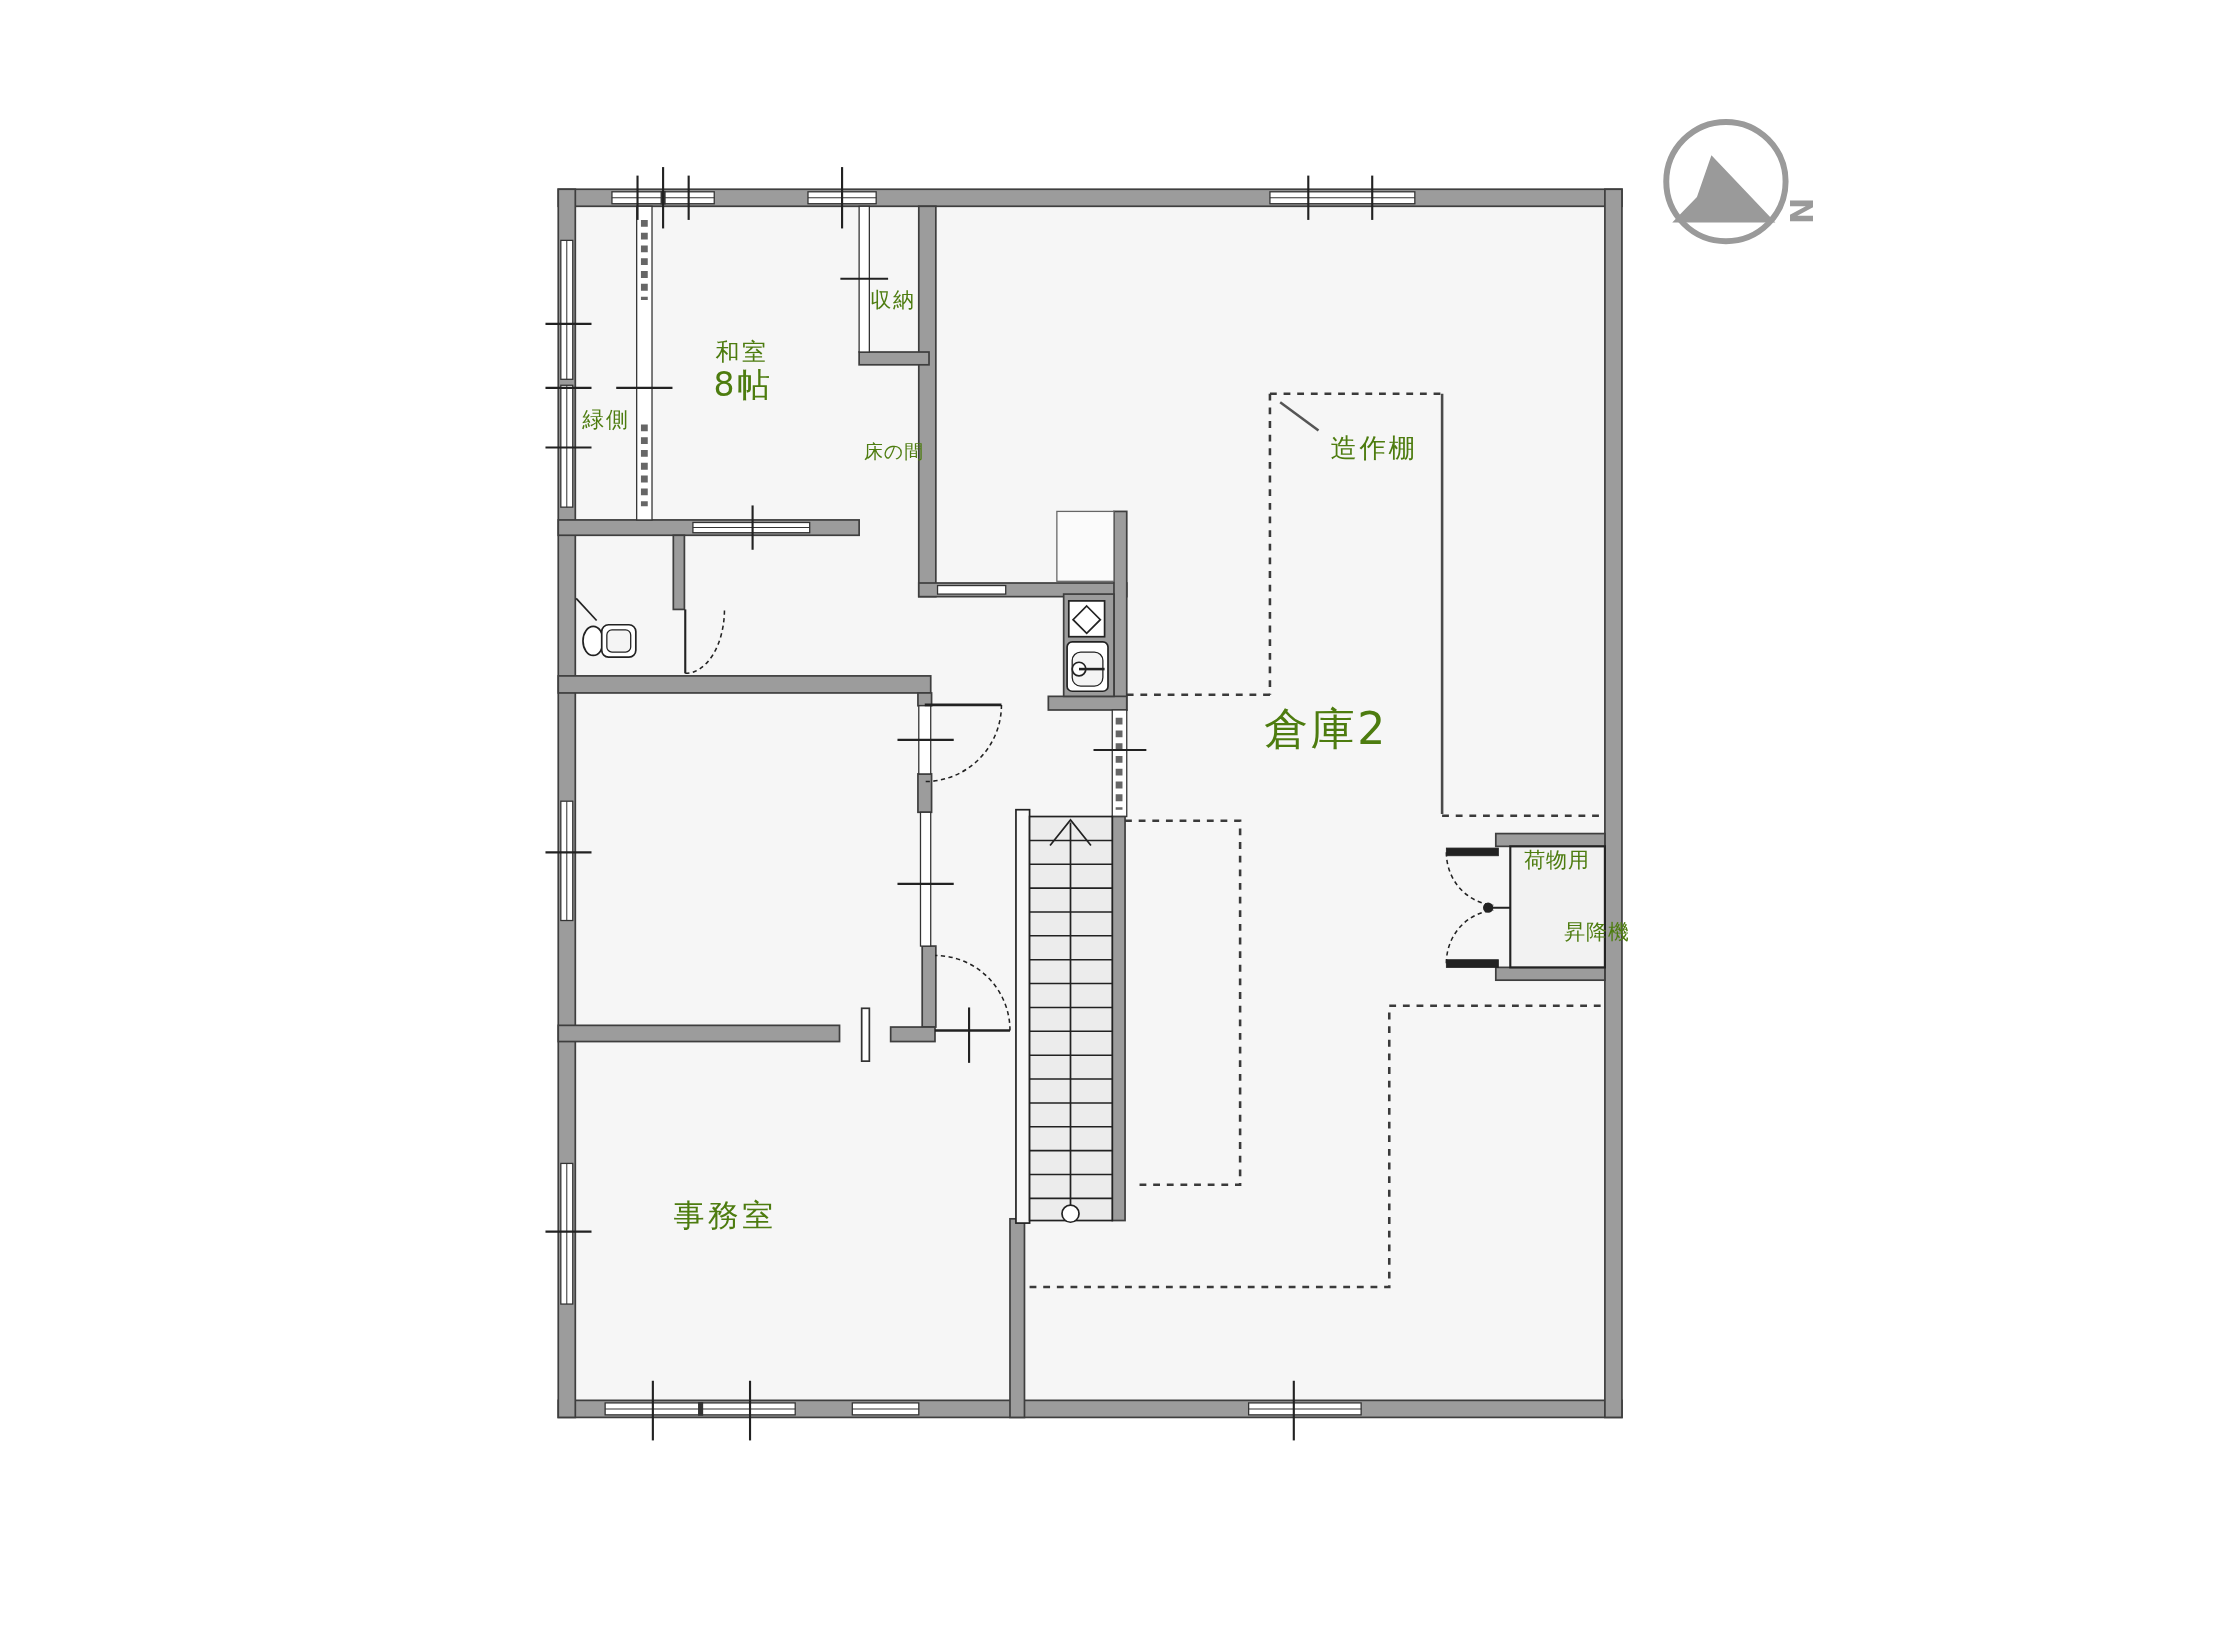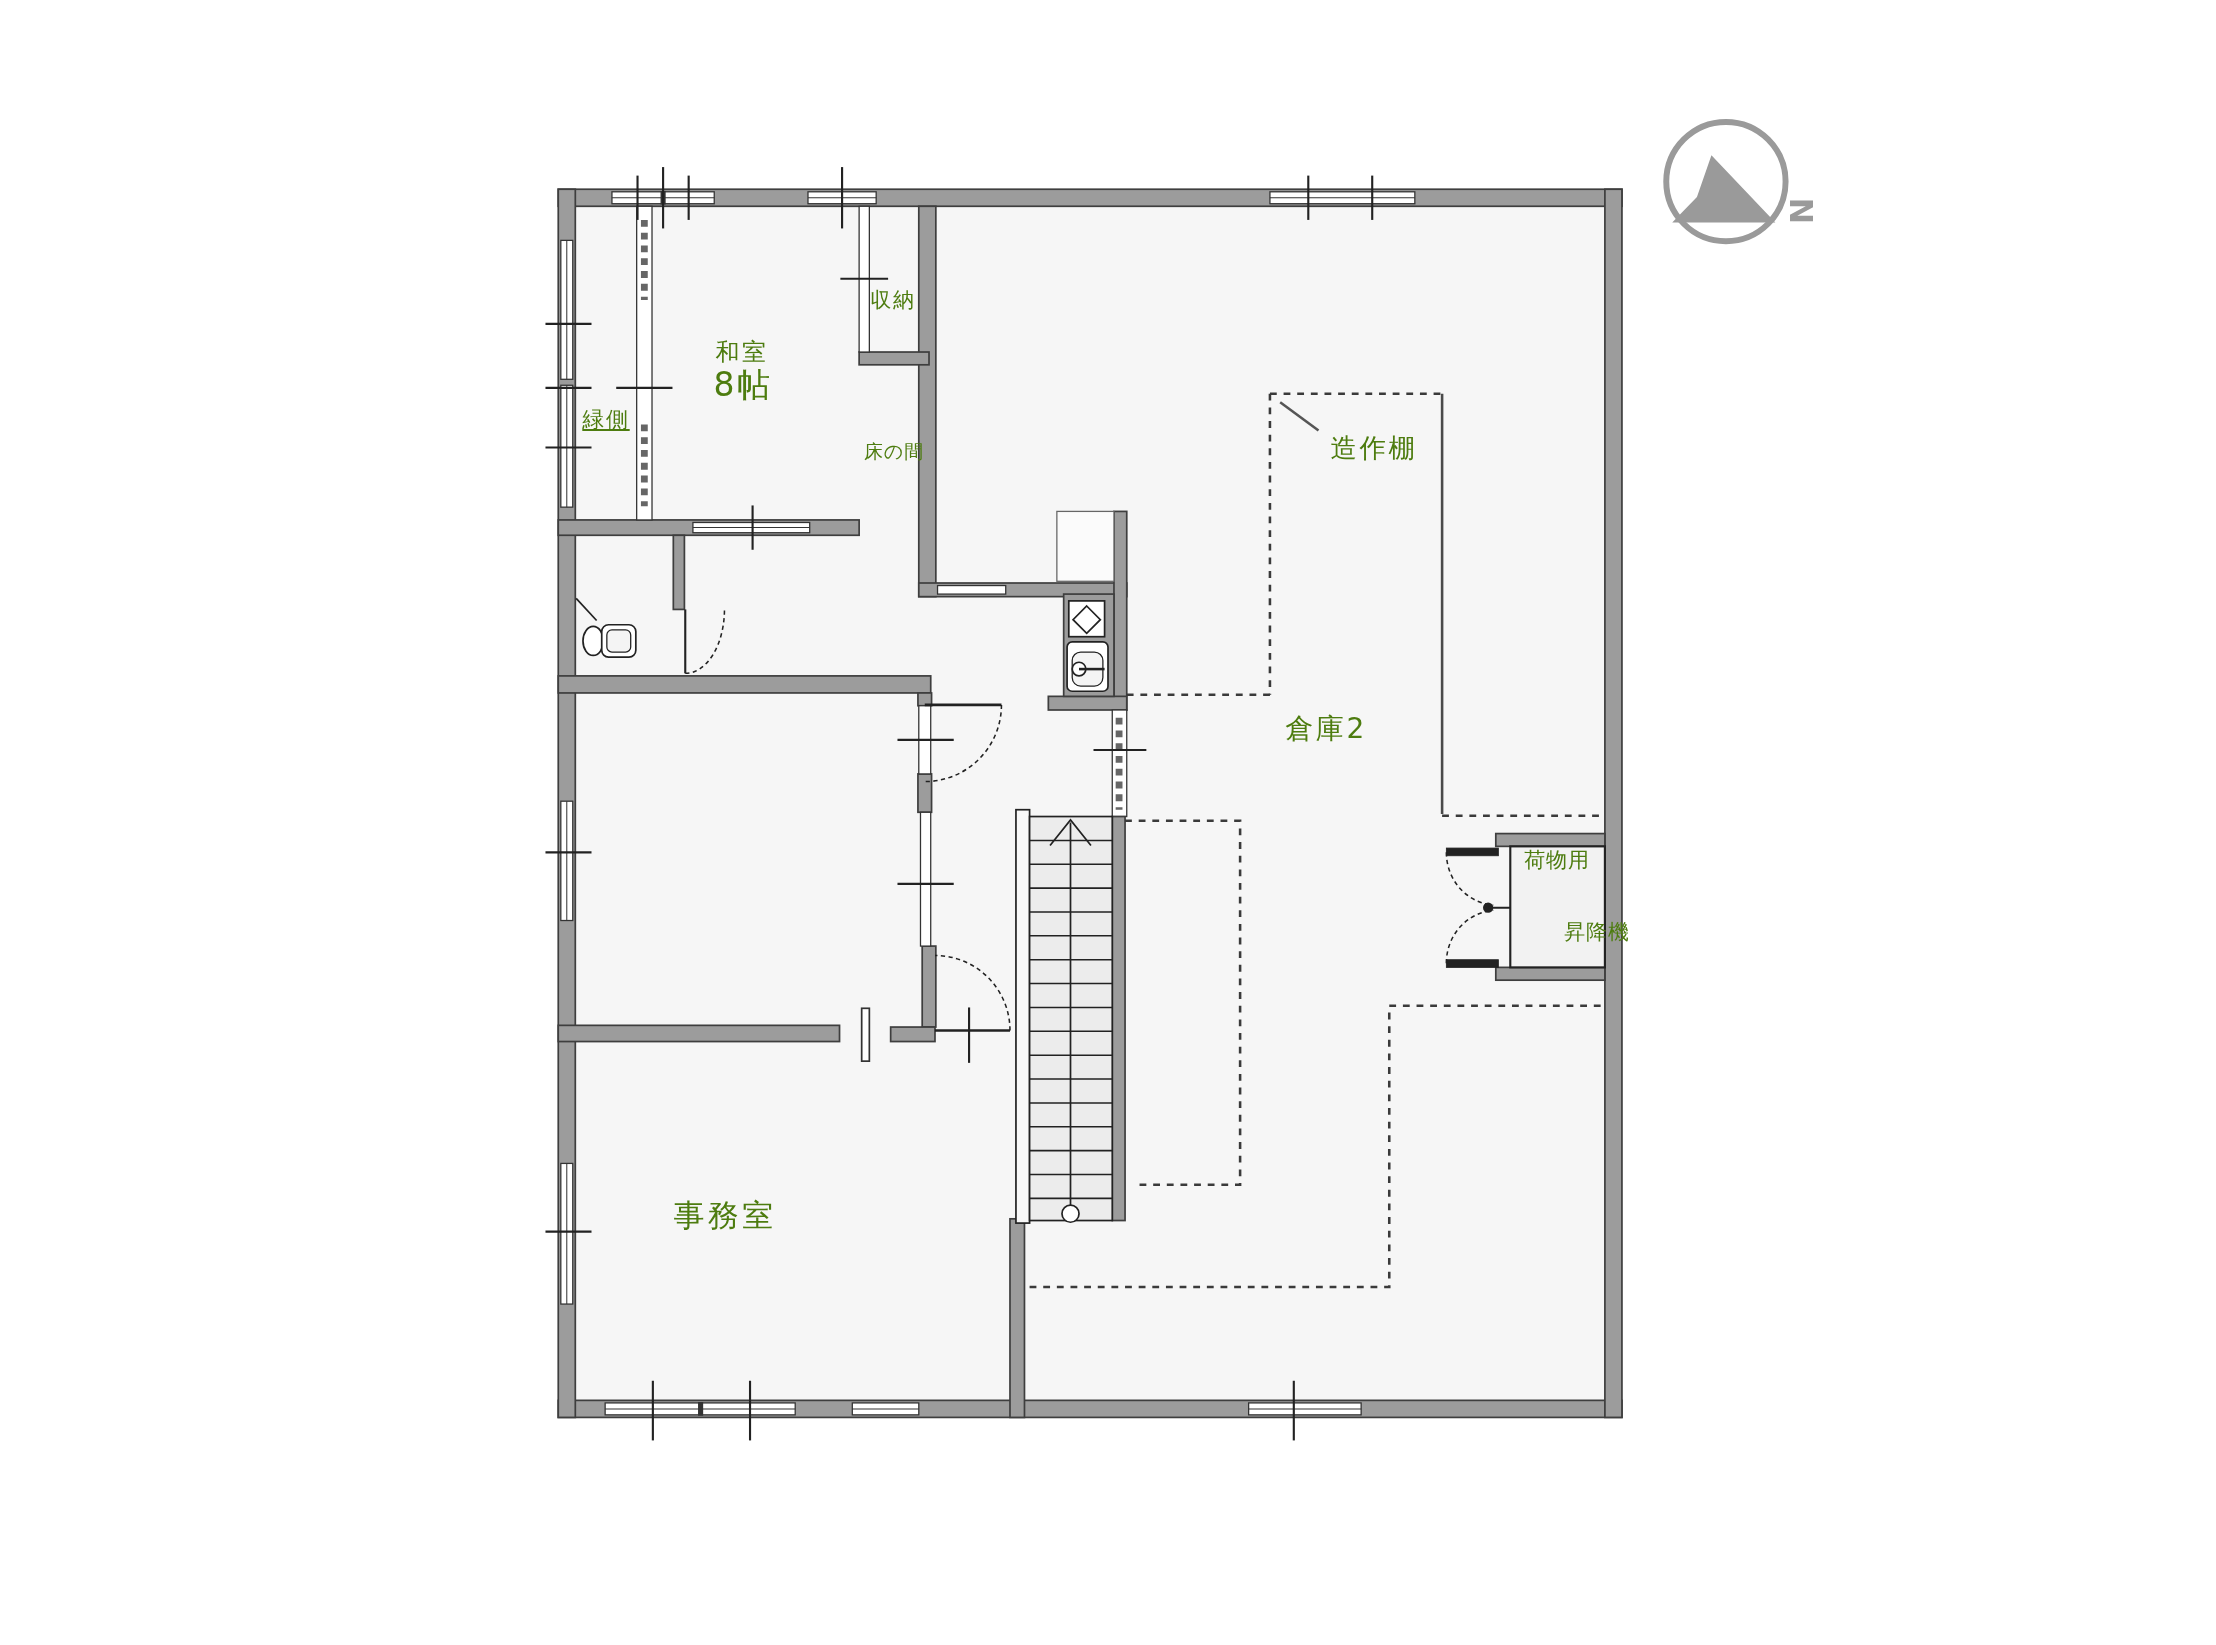--- a/index.html
+++ b/index.html
@@ -205,24 +205,24 @@
   </g>
 
   <g>
     <circle cx="2025" cy="213" r="70" fill="none" stroke="#9a9a9a" stroke-width="7"></circle>
     <polygon points="2008,182 2083,261 1962,261 1991,231" fill="#9a9a9a"></polygon>
   </g>
 </svg>
 
 <div class="lbl" style="left:742px;top:352px;font-size:24px;">和室</div>
 <div class="lbl" style="left:743px;top:385px;font-size:33px;">8帖</div>
-<div class="lbl" style="left:606px;top:420px;font-size:22px;letter-spacing:1.7px;text-decoration:underline;">緑側</div>
+<div class="lbl" style="left:606px;top:420px;font-size:22px;letter-spacing:1.7px;">緑側</div>
 <div class="lbl" style="left:893px;top:300px;font-size:21px;letter-spacing:1.7px;">収納</div>
 <div class="lbl" style="left:894px;top:452px;font-size:19px;letter-spacing:0.9px;text-align:center;">床の間</div>
 <div class="lbl" style="left:1374px;top:448px;font-size:26.4px;">造作棚</div>
-<div class="lbl" style="left:1326px;top:729px;font-size:28px;text-align:right;">倉庫2</div>
+<div class="lbl" style="left:1326px;top:729px;font-size:44px;text-align:right;">倉庫2</div>
 <div class="lbl" style="left:1557px;top:860px;font-size:21px;letter-spacing:0.9px;">荷物用</div>
 <div class="lbl" style="left:1557px;top:932px;font-size:21px;letter-spacing:0.9px;margin-left:40px;">昇降機</div>
 <div class="lbl" style="left:725px;top:1216px;font-size:31px;letter-spacing:3.4px;">事務室</div>
 <div class="lbl-n" style="left:1801px;top:211px;font-size:32px;">N</div>
 
 </div>
 
 
 </body></html>

